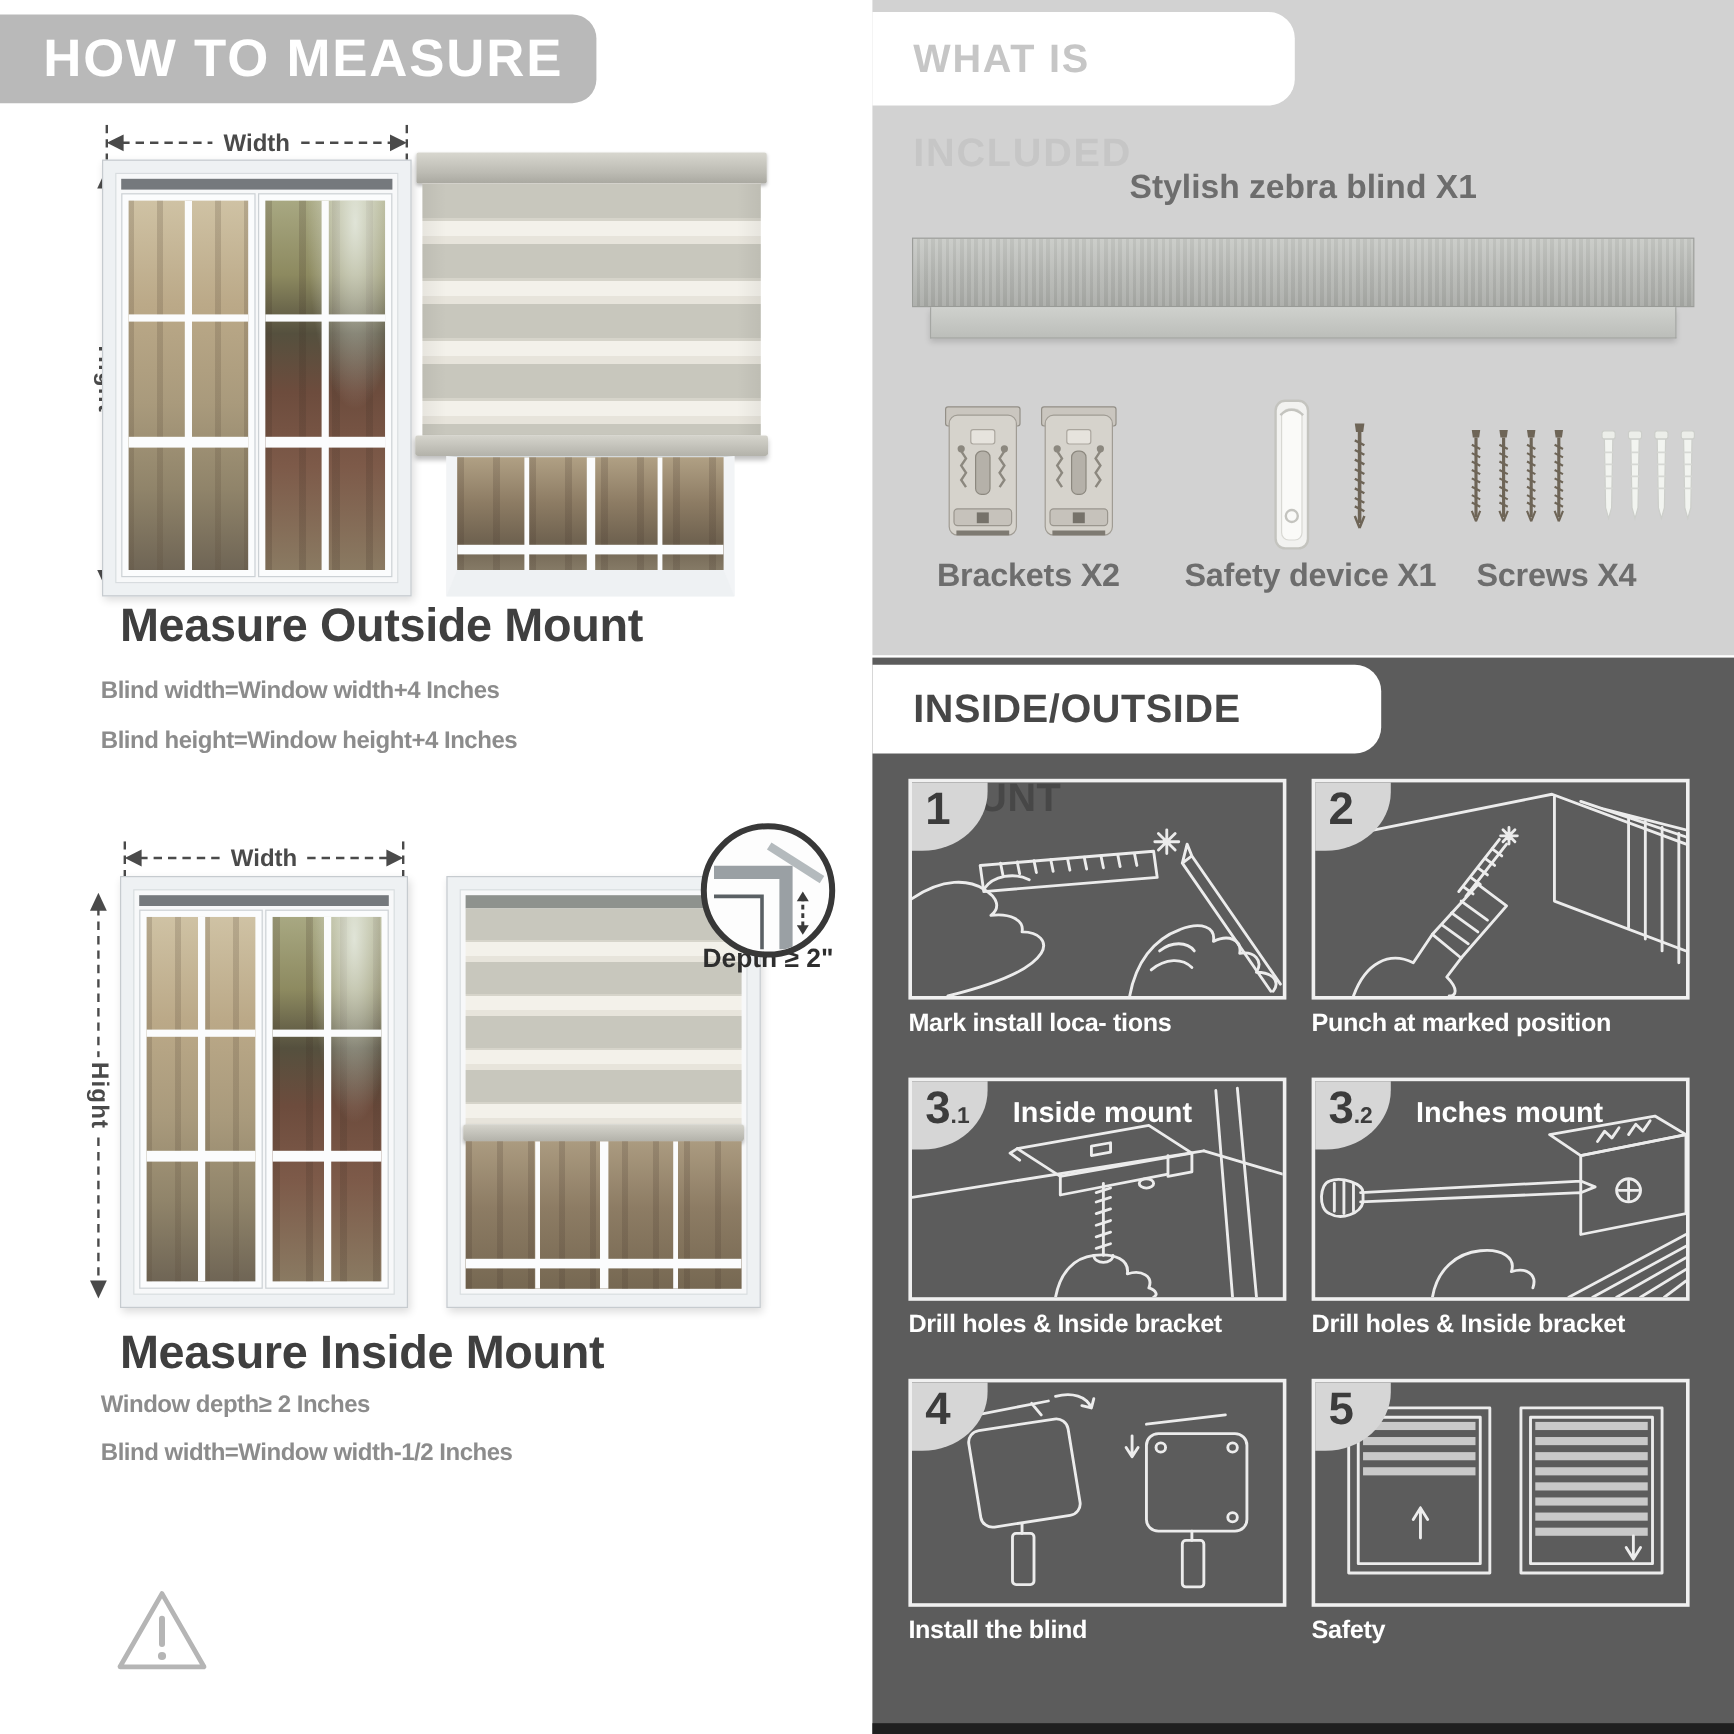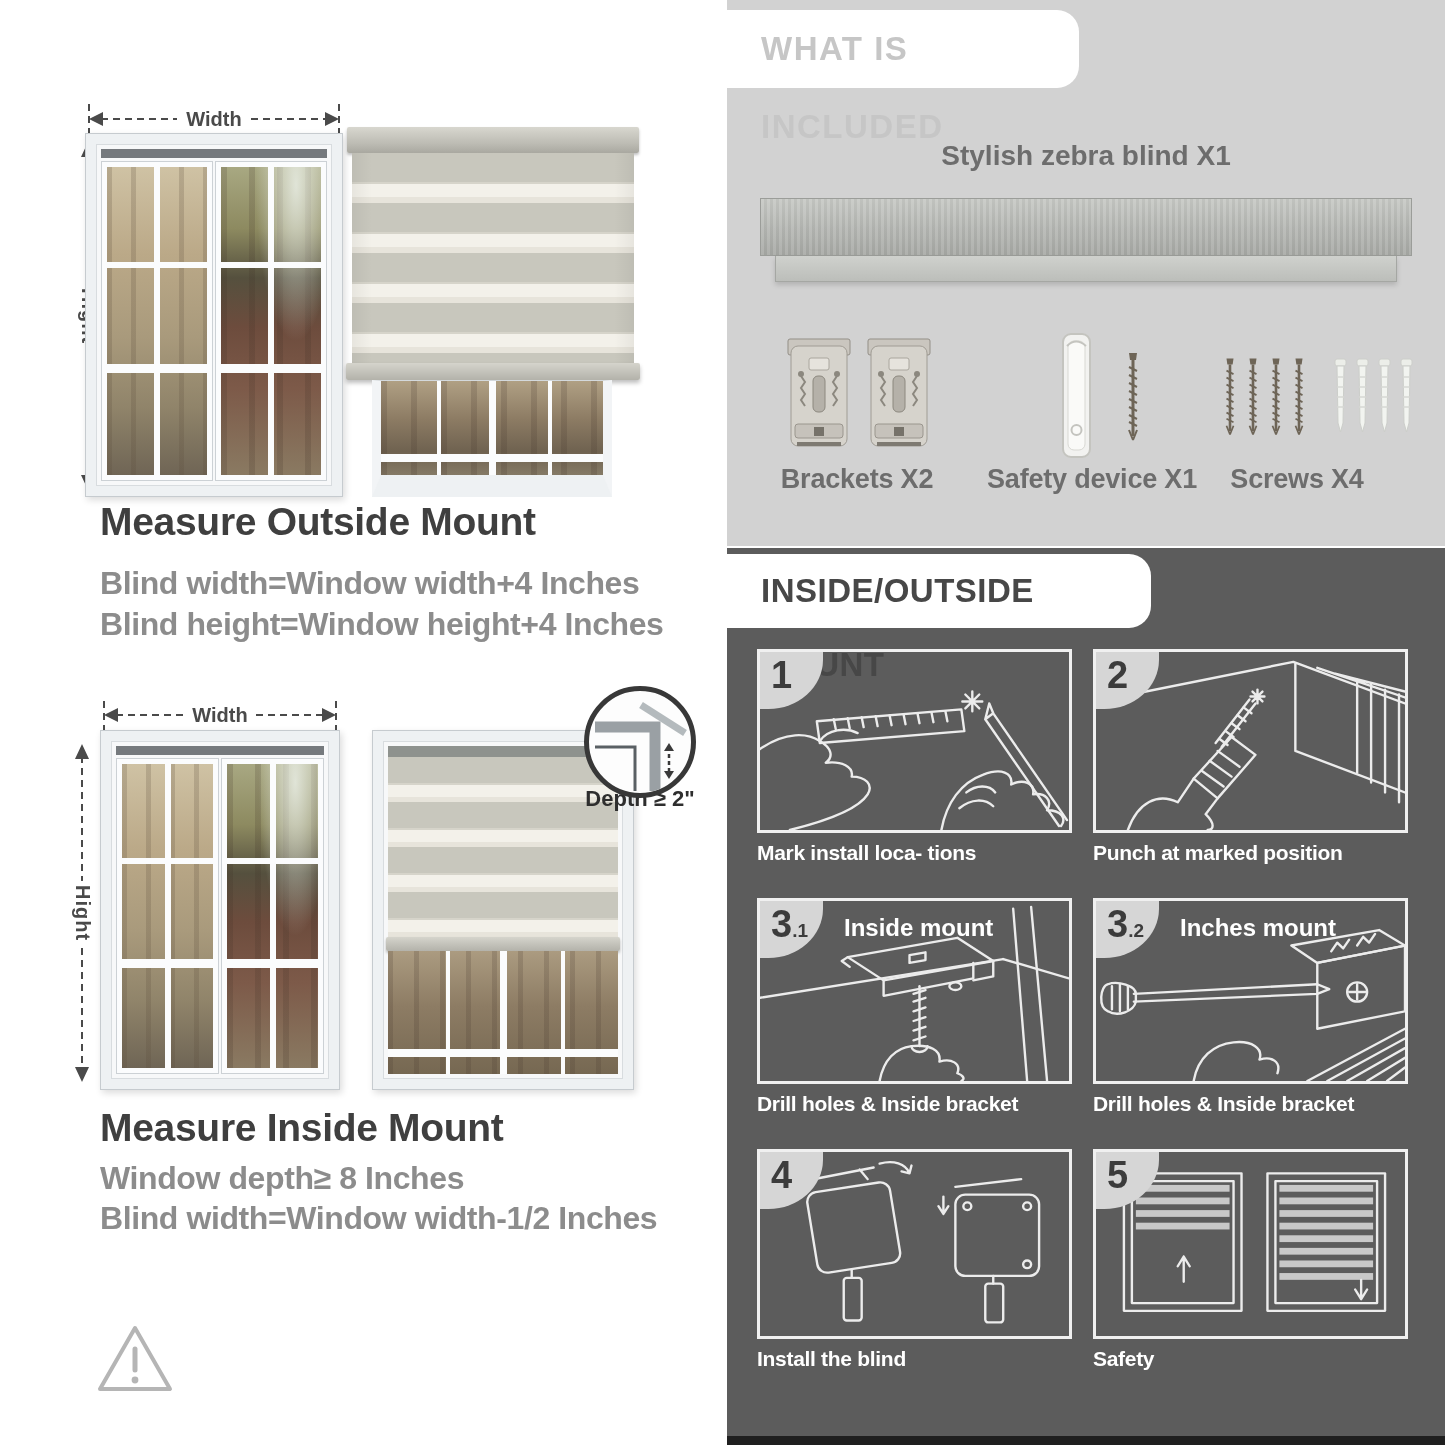--- a/index.html
+++ b/index.html
@@ -5,21 +5,21 @@
   * { margin:0; padding:0; box-sizing:border-box; }
   html,body { width:1445px; height:1445px; background:#fff; font-family:"Liberation Sans", sans-serif; }
   #stage { position:relative; width:1445px; height:1445px; background:#fff; overflow:hidden; }
 
   
   .htm-header { position:absolute; left:0; top:12px; width:497px; height:74px; background:#b9b9b9;
     border-radius:0 20px 20px 0; color:#fff; font-weight:700; font-size:44px; line-height:74px;
     padding-left:36px; letter-spacing:1.5px; }
 
   .heading { position:absolute; left:100px; color:#3f3f3f; font-weight:700; font-size:39px; letter-spacing:-0.3px; }
-  .bodyline { position:absolute; left:100px; color:#8c8c8c; font-weight:700; font-size:32px; letter-spacing:-0.4px; }
+  .bodyline { position:absolute; left:84px; color:#8c8c8c; font-weight:700; font-size:20px; letter-spacing:-0.4px; }
 
   
   .window { position:absolute; background:#eef1f3; border:1px solid #c6cbcf; padding:10px;
     box-shadow:2px 3px 7px rgba(0,0,0,0.14); }
   .win-inner { position:relative; width:100%; height:100%; background:#f7f8f9; border:1px solid #d8dcdf;
     display:flex; gap:4px; padding:5px; }
   .win-shadowbar { position:absolute; left:4px; right:4px; top:4px; height:9px; background:#75797d; z-index:3; }
   .sash { flex:1; position:relative; margin-top:12px; border:5px solid #fbfcfd; outline:1px solid #ccd1d5; overflow:hidden; }
   .sash.left { background:
       repeating-linear-gradient(90deg, rgba(90,75,58,0.22) 0 5px, rgba(255,255,255,0) 5px 24px),
@@ -113,20 +113,21 @@
   .dim { stroke:#4a4a4a; stroke-width:2; fill:none; }
   .dimdash { stroke-dasharray:7 5; }
   .dimfill { fill:#4a4a4a; stroke:none; }
   .dimtext { fill:#4a4a4a; font-weight:700; font-size:20px; font-family:"Liberation Sans",sans-serif; }
 </style>
 </head>
 <body>
 
 <div id="stage">
 
+  <div class="htm-header">HOW TO MEASURE</div>
 
   <div class="anno" style="left:85px;top:104px;width:258px;height:36px">
     <svg width="258" height="36" viewBox="0 0 258 36">
       <line class="dim dimdash" x1="4" y1="0" x2="4" y2="36"></line>
       <line class="dim dimdash" x1="254" y1="0" x2="254" y2="36"></line>
       <line class="dim dimdash" x1="16" y1="15" x2="92" y2="15"></line>
       <line class="dim dimdash" x1="166" y1="15" x2="242" y2="15"></line>
       <polygon class="dimfill" points="4,15 18,8 18,22"></polygon>
       <polygon class="dimfill" points="254,15 240,8 240,22"></polygon>
       <text class="dimtext" x="129" y="22" text-anchor="middle">Width</text>
@@ -233,21 +234,21 @@
       <path d="M52,14 L96,42" stroke="#b4babd" stroke-width="7" fill="none"></path>
       <path d="M6,56 H46 V100" stroke="#5a6064" stroke-width="3" fill="none"></path>
       <path d="M80,56 V84" stroke="#3a3a3a" stroke-width="2.5" fill="none" stroke-dasharray="4 3"></path>
       <polygon points="80,52 75,60 85,60" fill="#3a3a3a"></polygon>
       <polygon points="80,88 75,80 85,80" fill="#3a3a3a"></polygon>
     </svg>
   </div>
   <div class="depth-label" style="left:558px;top:786px;width:164px">Depth ≥ 2"</div>
 
   <div class="heading" style="top:1106px">Measure Inside Mount</div>
-  <div class="bodyline" style="top:1160px">Window depth≥ 8 Inches</div>
+  <div class="bodyline" style="top:1160px">Window depth≥ 2 Inches</div>
   <div class="bodyline" style="top:1200px">Blind width=Window width-1/2 Inches</div>
 
   <div class="anno" style="left:96px;top:1322px">
     <svg width="78" height="74" viewBox="0 0 78 74">
       <path d="M39,6 L74,67 L4,67 Z" fill="none" stroke="#b5b5b5" stroke-width="4" stroke-linejoin="round"></path>
       <line x1="39" y1="27" x2="39" y2="48" stroke="#b5b5b5" stroke-width="5" stroke-linecap="round"></line>
       <circle cx="39" cy="58" r="3.4" fill="#b5b5b5"></circle>
     </svg>
   </div>
 

